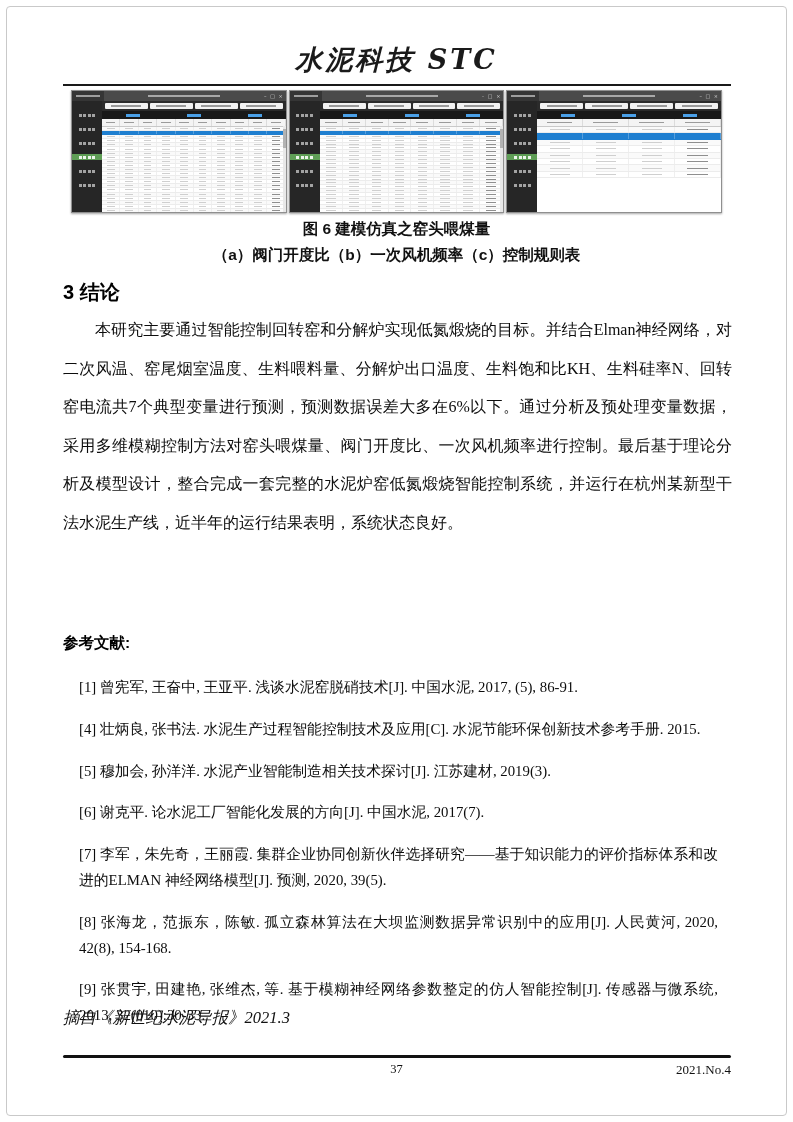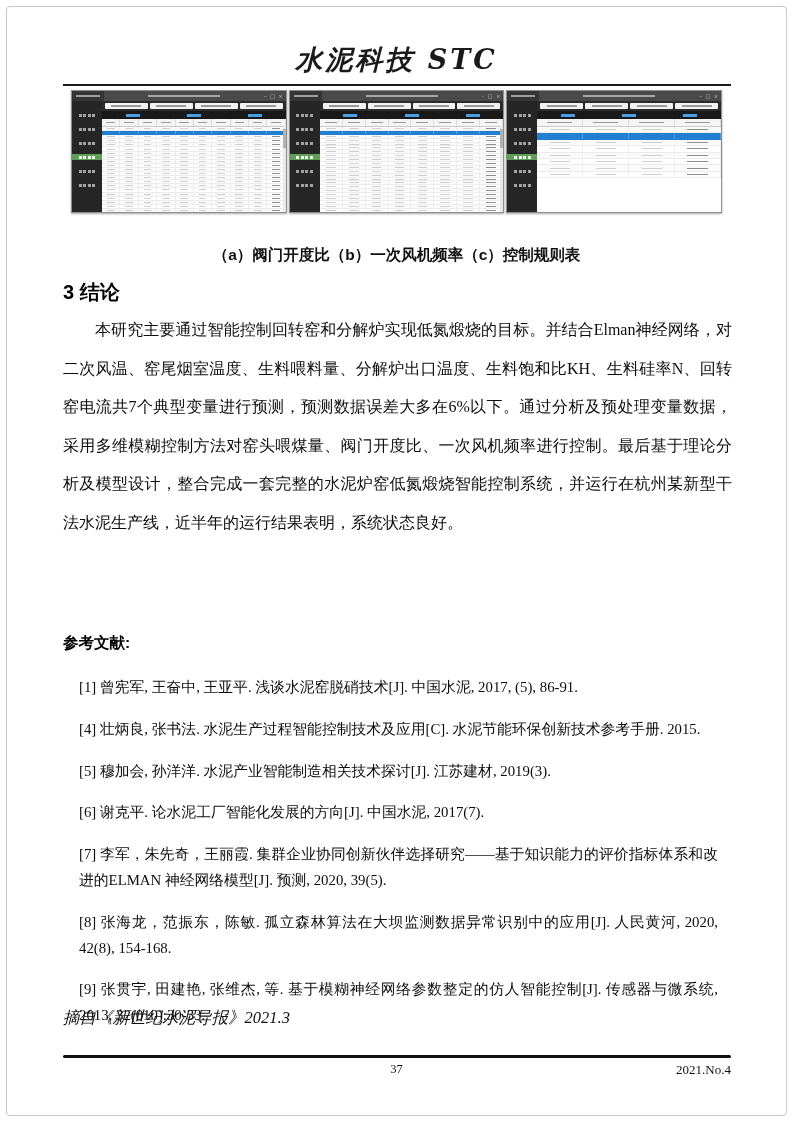--- a/index.html
+++ b/index.html
@@ -1738,20 +1738,21 @@
                 <div class="pcell last">
                   <i></i>
                 </div>
               </div>
             </div>
           </div>
         </div>
       </div>
     </div>
 
+  <div class="fig-caption-1">图 6 建模仿真之窑头喂煤量</div>
   <div class="fig-caption-2">（a）阀门开度比（b）一次风机频率（c）控制规则表</div>
 
   <div class="section-heading">3 结论</div>
   <div class="body-paragraph">本研究主要通过智能控制回转窑和分解炉实现低氮煅烧的目标。并结合Elman神经网络，对二次风温、窑尾烟室温度、生料喂料量、分解炉出口温度、生料饱和比KH、生料硅率N、回转窑电流共7个典型变量进行预测，预测数据误差大多在6%以下。通过分析及预处理变量数据，采用多维模糊控制方法对窑头喂煤量、阀门开度比、一次风机频率进行控制。最后基于理论分析及模型设计，整合完成一套完整的水泥炉窑低氮煅烧智能控制系统，并运行在杭州某新型干法水泥生产线，近半年的运行结果表明，系统状态良好。</div>
 
   <div class="refs-heading">参考文献:</div>
   <div class="refs-list" id="refs-list">
       <div class="ref-item">[1] 曾宪军, 王奋中, 王亚平. 浅谈水泥窑脱硝技术[J]. 中国水泥, 2017, (5), 86-91.</div>
       <div class="ref-item">[4] 壮炳良, 张书法. 水泥生产过程智能控制技术及应用[C]. 水泥节能环保创新技术参考手册. 2015.</div>
       <div class="ref-item">[5] 穆加会, 孙洋洋. 水泥产业智能制造相关技术探讨[J]. 江苏建材, 2019(3).</div>

